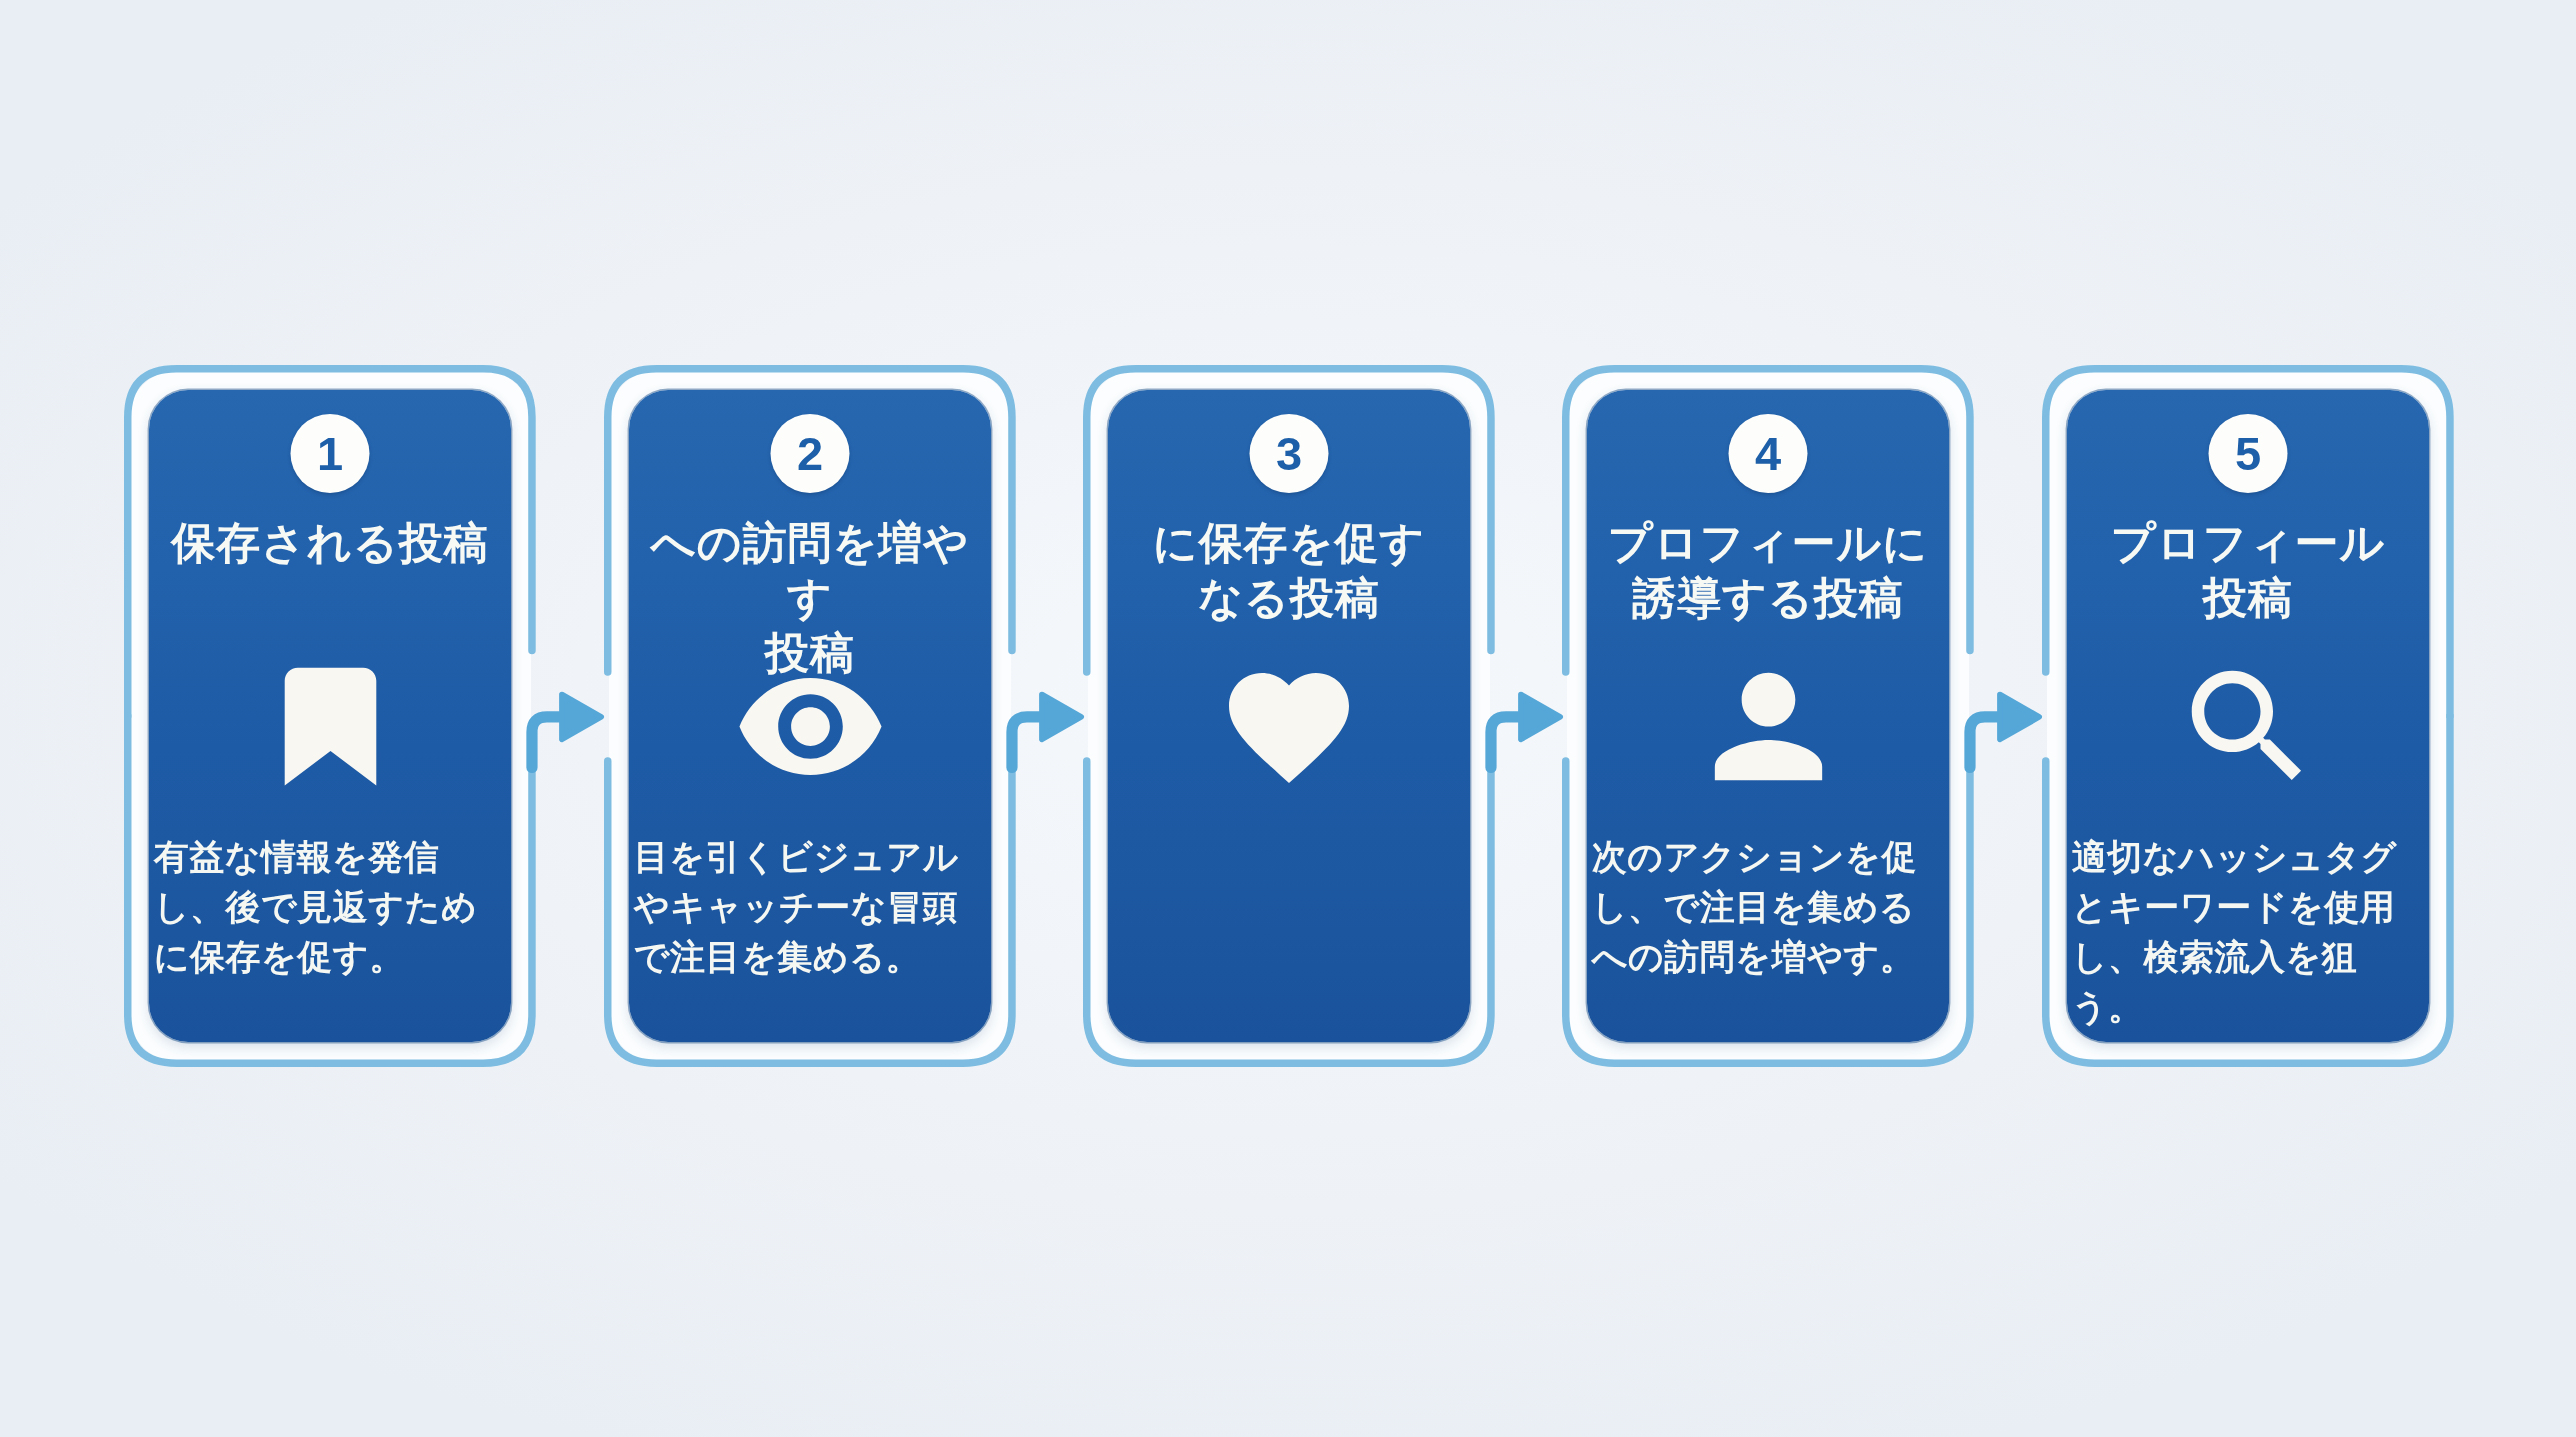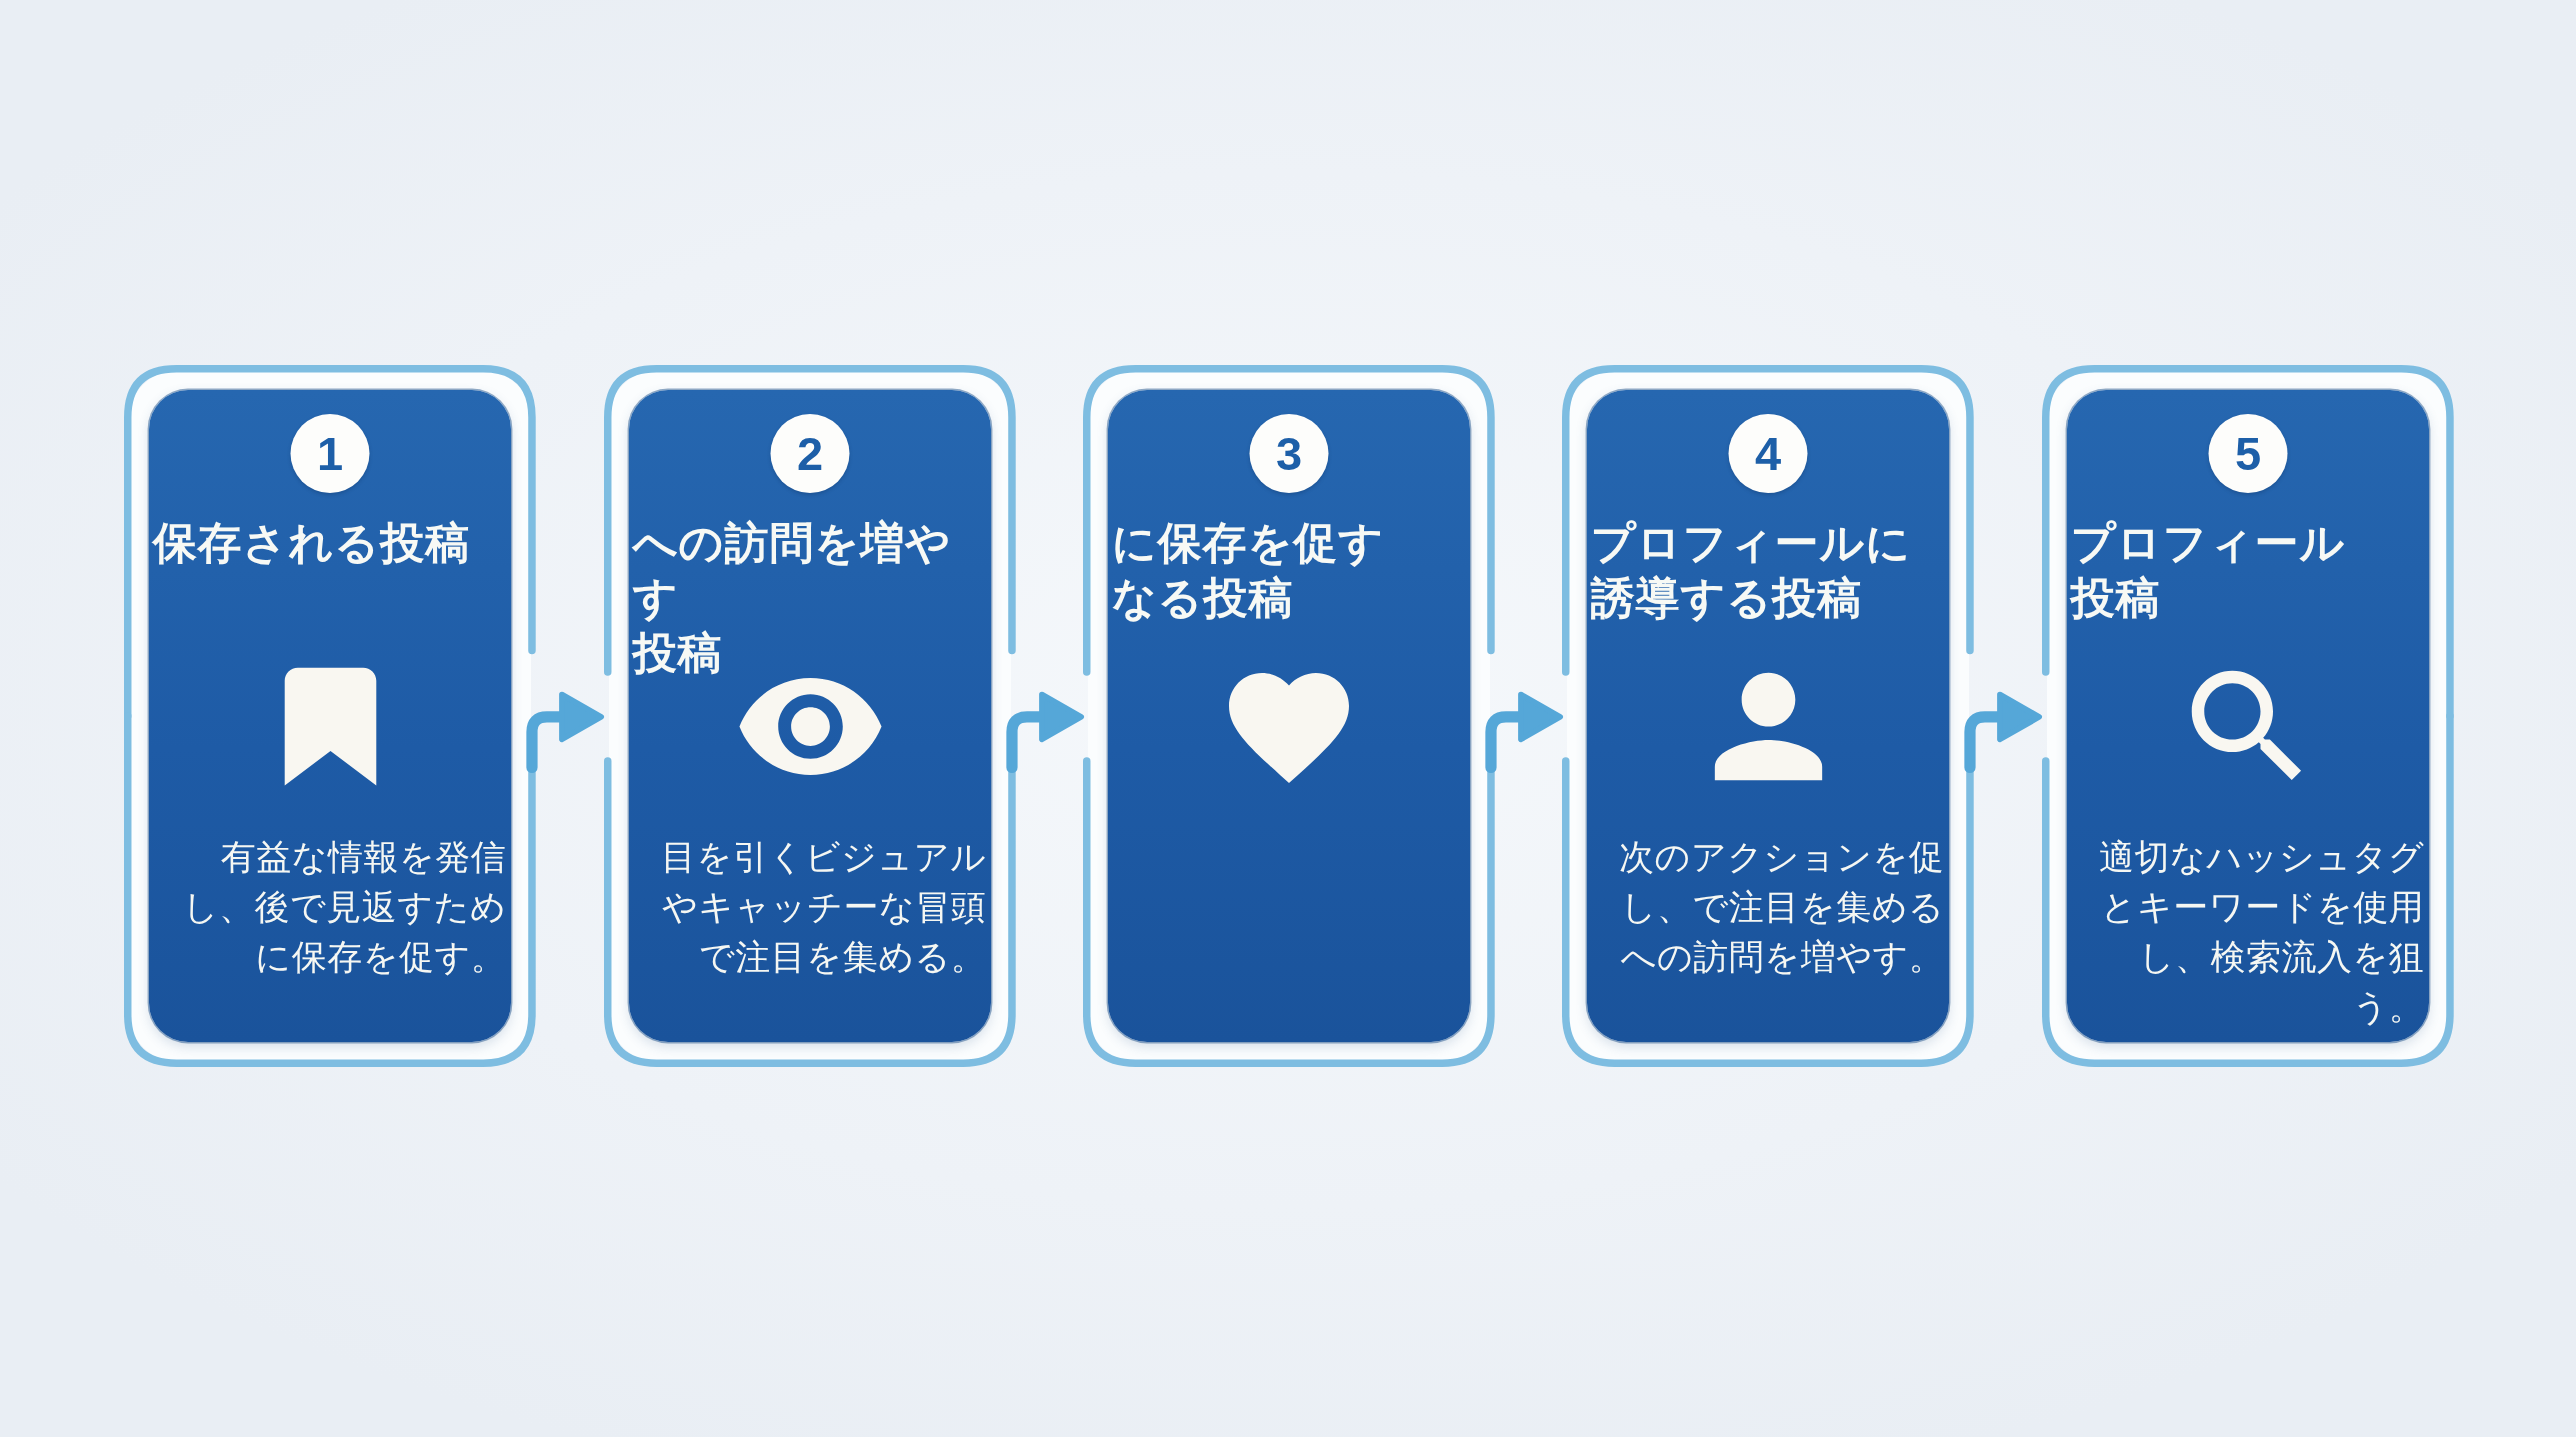--- a/index.html
+++ b/index.html
@@ -33,34 +33,34 @@
   .badge {
     position:absolute; left:50%; top:24px; transform:translateX(-50%);
     width:79px; height:79px; border-radius:50%;
     background:#fdfdfb; color:#1d5fa8;
     font-size:47px; font-weight:bold; line-height:79px; text-align:center;
     box-shadow: 0 1.9px 3.7px rgba(10,40,80,0.25);
   }
 
   .title {
     position:absolute; top:125px; left:3.7px; right:3.7px;
-    color:#f7f9f5; font-weight:bold;
+    text-align:center; color:#f7f9f5; font-weight:bold;
     font-size:44px; line-height:55px; letter-spacing:0.9px;
     white-space:pre-line;
   }
 
   .icon-zone {
     position:absolute; top:273px; left:0; right:0; height:127px;
     display:flex; align-items:center; justify-content:center;
   }
   .icon-zone svg { fill:#f9f7f1; }
 
   .desc {
     position:absolute; top:442px; left:4.7px; right:4.7px;
-    text-align:right; color:#f5f7f3; font-weight:normal;
+    text-align:left; color:#f5f7f3; font-weight:bold;
     font-size:35px; line-height:50px; letter-spacing:0.5px;
     white-space:pre-line;
   }
 </style>
 </head>
 <body>
 
 <div class="canvas">
 
   <div class="card" style="left:124px">

